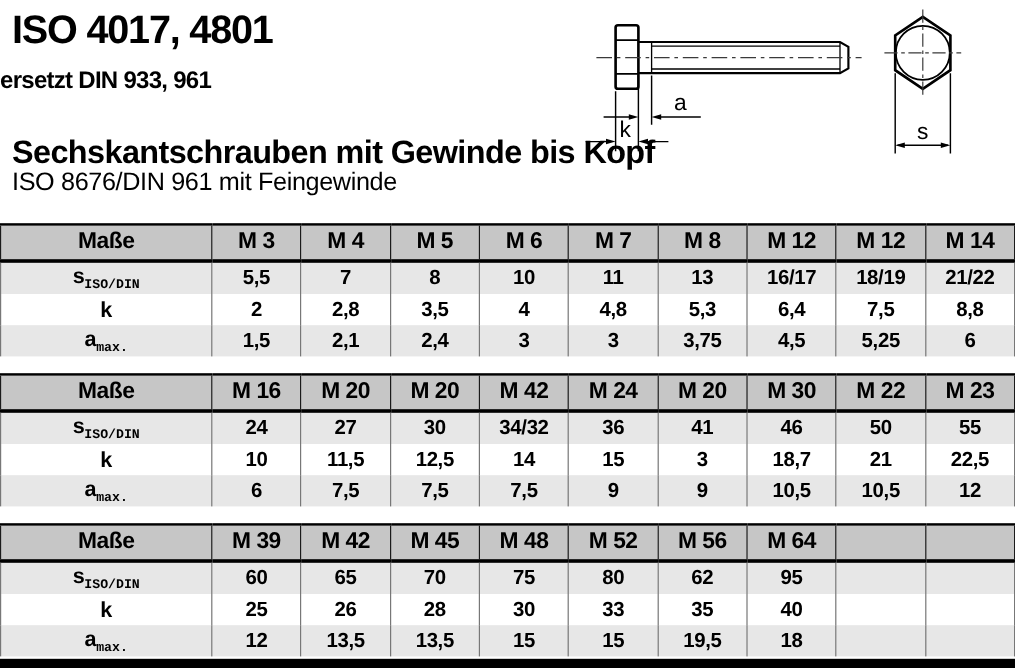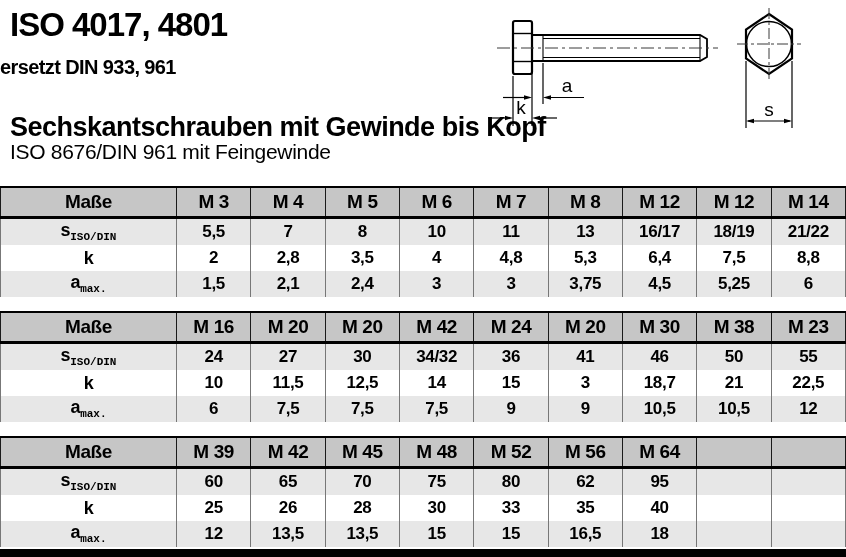--- a/index.html
+++ b/index.html
@@ -163,21 +163,21 @@
       <thead>
         <tr>
           <th>Maße</th>
           <th>M 16</th>
           <th>M 20</th>
           <th>M 20</th>
           <th>M 42</th>
           <th>M 24</th>
           <th>M 20</th>
           <th>M 30</th>
-          <th>M 38</th>
+          <th>M 22</th>
           <th>M 23</th>
         </tr>
       </thead>
       <tbody>
         <tr>
           <td class="rowlabel"><span>s</span><sub>ISO/DIN</sub></td>
           <td>24</td>
           <td>27</td>
           <td>30</td>
           <td>34/32</td>
@@ -253,21 +253,21 @@
           <td></td>
           <td></td>
         </tr>
         <tr>
           <td class="rowlabel"><span>a</span><sub>max.</sub></td>
           <td>12</td>
           <td>13,5</td>
           <td>13,5</td>
           <td>15</td>
           <td>15</td>
-          <td>16,5</td>
+          <td>19,5</td>
           <td>18</td>
           <td></td>
           <td></td>
         </tr>
       </tbody>
     </table>
   </div>
 
 <div id="bottom-rule"></div>
 

